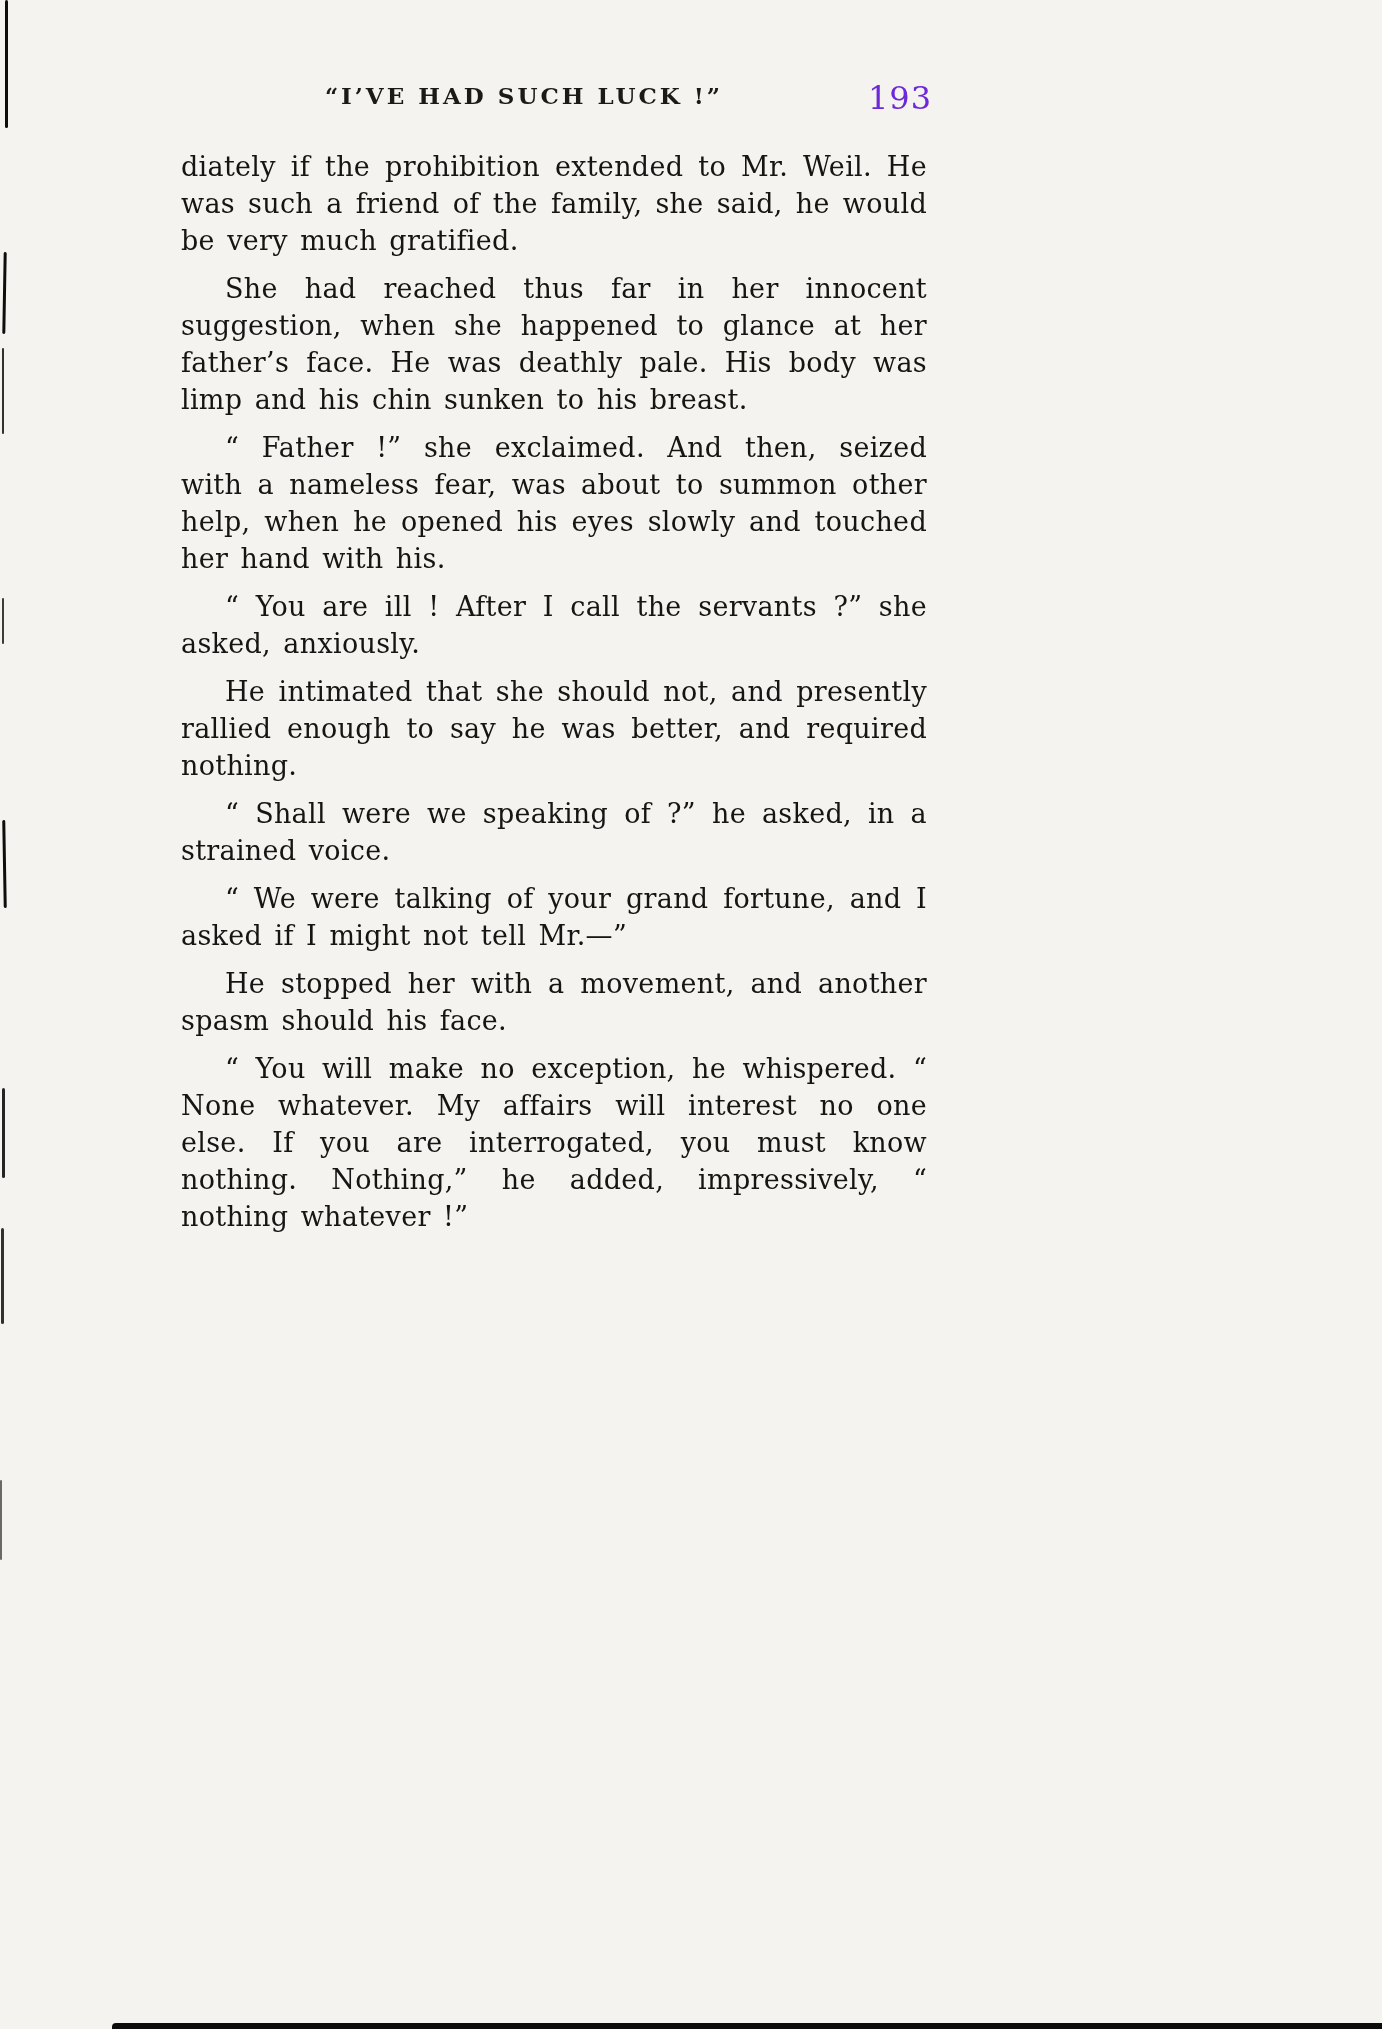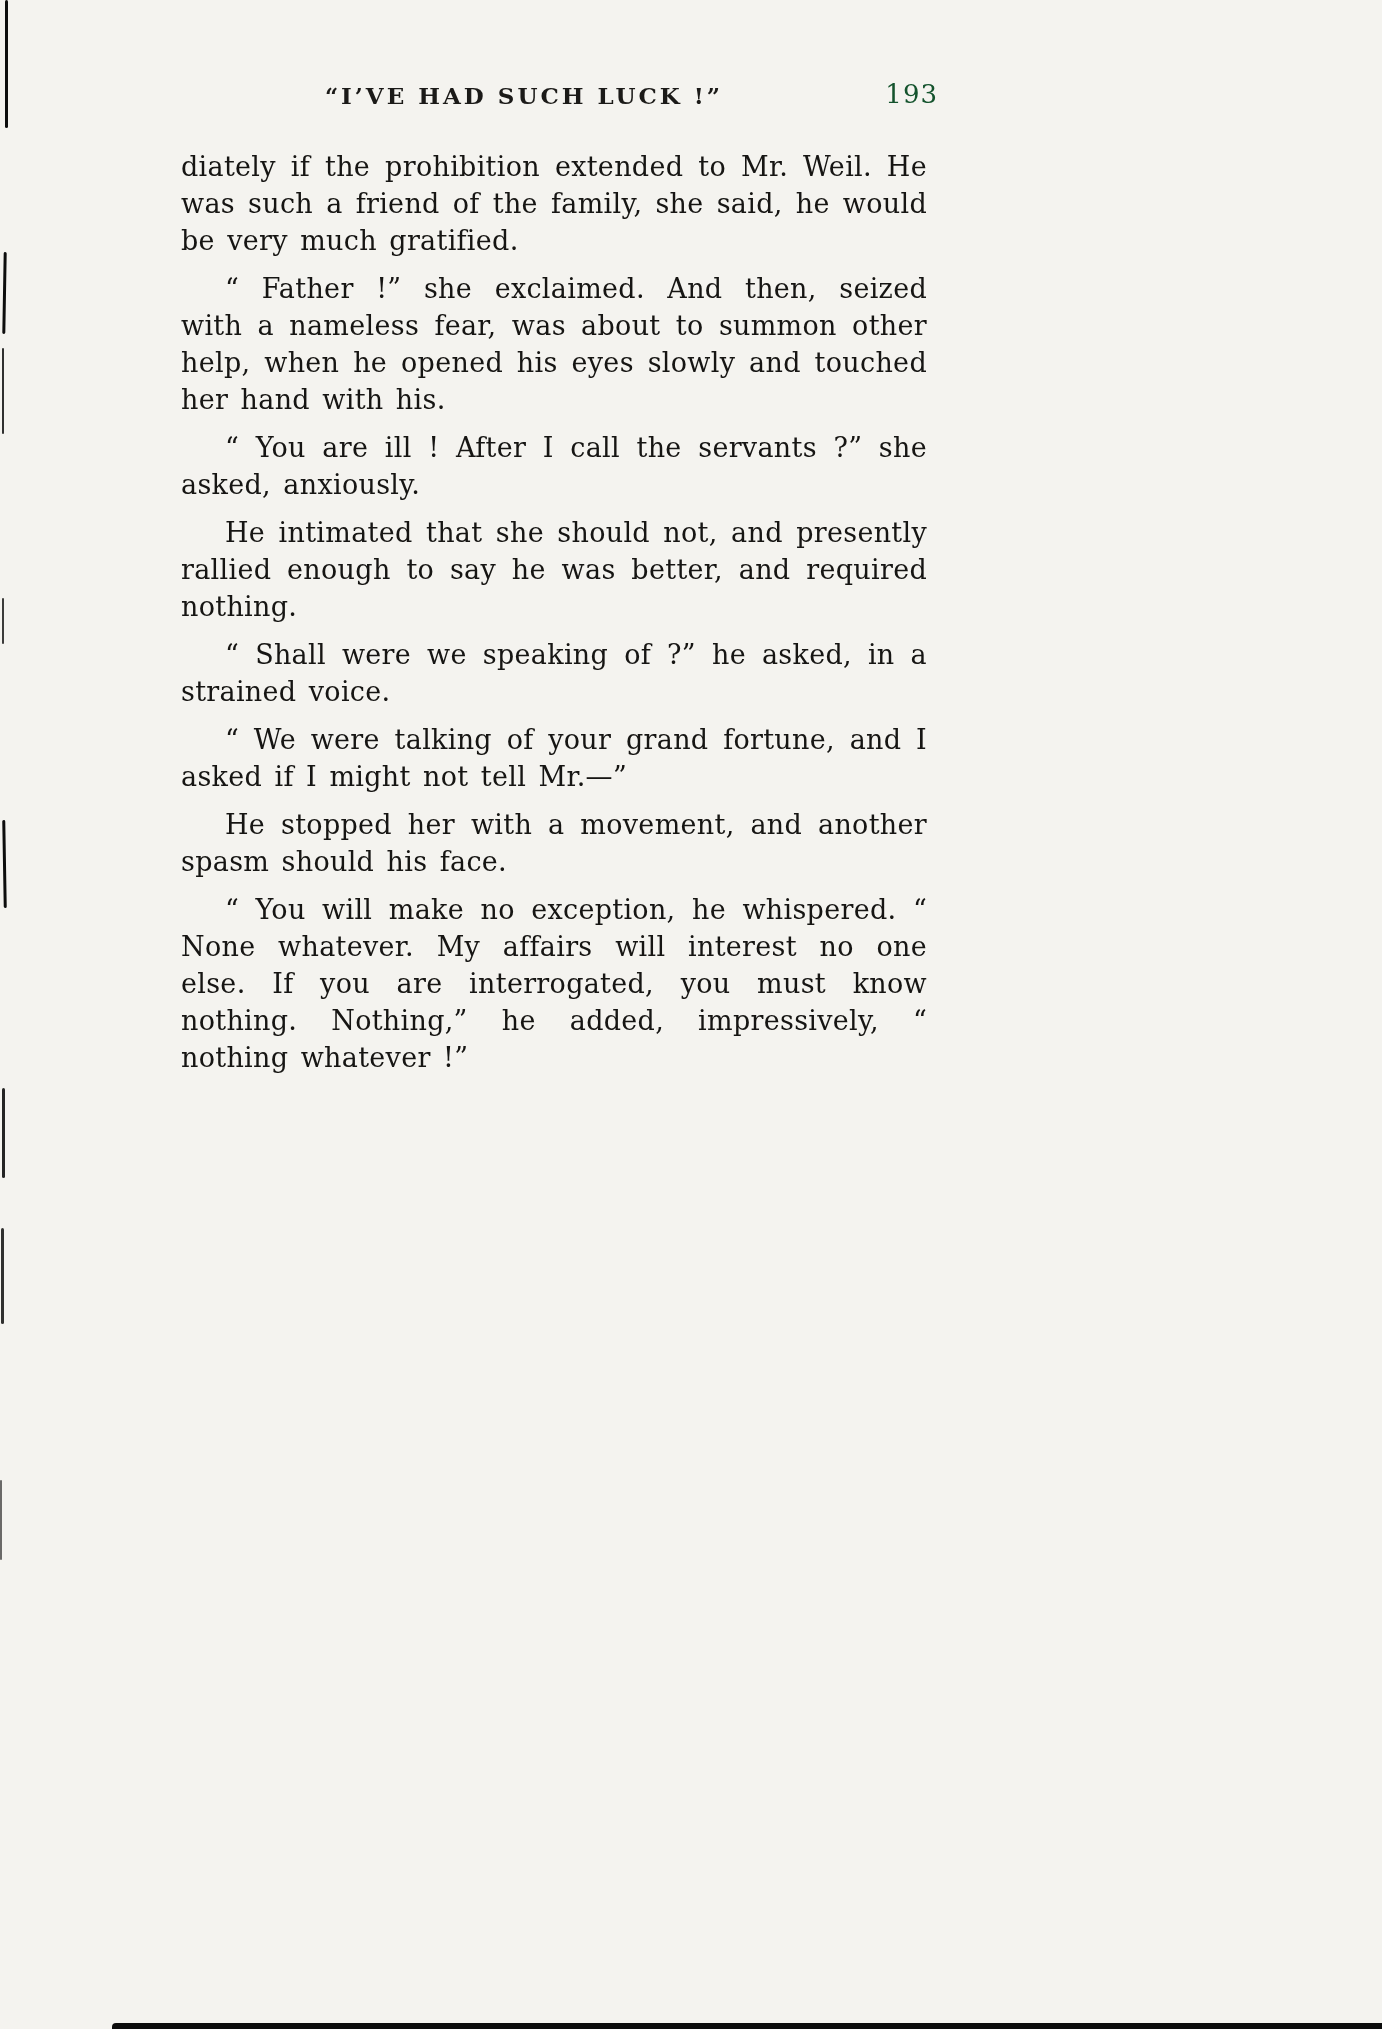--- a/index.html
+++ b/index.html
@@ -35,25 +35,25 @@
     left: 0;
     right: 60px;
     text-align: center;
     font-weight: bold;
     font-size: 23px;
     letter-spacing: 3px;
     color: #1b1a18;
   }
   .page-number {
     position: absolute;
-    right: 0;
+    right: 6px;
     top: -3px;
-    font-size: 26px;
+    font-size: 32px;
     letter-spacing: 1px;
-    color: #14532d;
+    color: #6d28d9;
   }
   .body-text p {
     margin: 11px;
     font-size: 27px;
     line-height: 37px;
     text-align: justify;
     text-indent: 44px;
     word-spacing: 3.5px;
     letter-spacing: 0.3px;
   }
@@ -100,20 +100,21 @@
 
   <div class="content">
 
     <div class="header">
       <span class="header-title">“I’VE HAD SUCH LUCK !”</span>
       <span class="page-number">193</span>
     </div>
 
     <div class="body-text">
       <p class="no-indent">diately if the prohibition extended to Mr. Weil.  He was such a friend of the family, she said, he would be very much gratified.</p>
+      <p>She had reached thus far in her innocent suggestion, when she happened to glance at her father’s face.  He was deathly pale.  His body was limp and his chin sunken to his breast.</p>
       <p>“ Father !” she exclaimed.  And then, seized with a nameless fear, was about to summon other help, when he opened his eyes slowly and touched her hand with his.</p>
       <p>“ You are ill !  After I call the servants ?” she asked, anxiously.</p>
       <p>He intimated that she should not, and presently rallied enough to say he was better, and required nothing.</p>
       <p>“ Shall were we speaking of ?” he asked, in a strained voice.</p>
       <p>“ We were talking of your grand fortune, and I asked if I might not tell Mr.—”</p>
       <p>He stopped her with a movement, and another spasm should his face.</p>
       <p>“ You will make no exception, he whispered. “ None whatever.  My affairs will interest no one else.  If you are interrogated, you must know nothing.  Nothing,” he added, impressively, “ nothing whatever !”</p>
     </div>
 
   </div>

